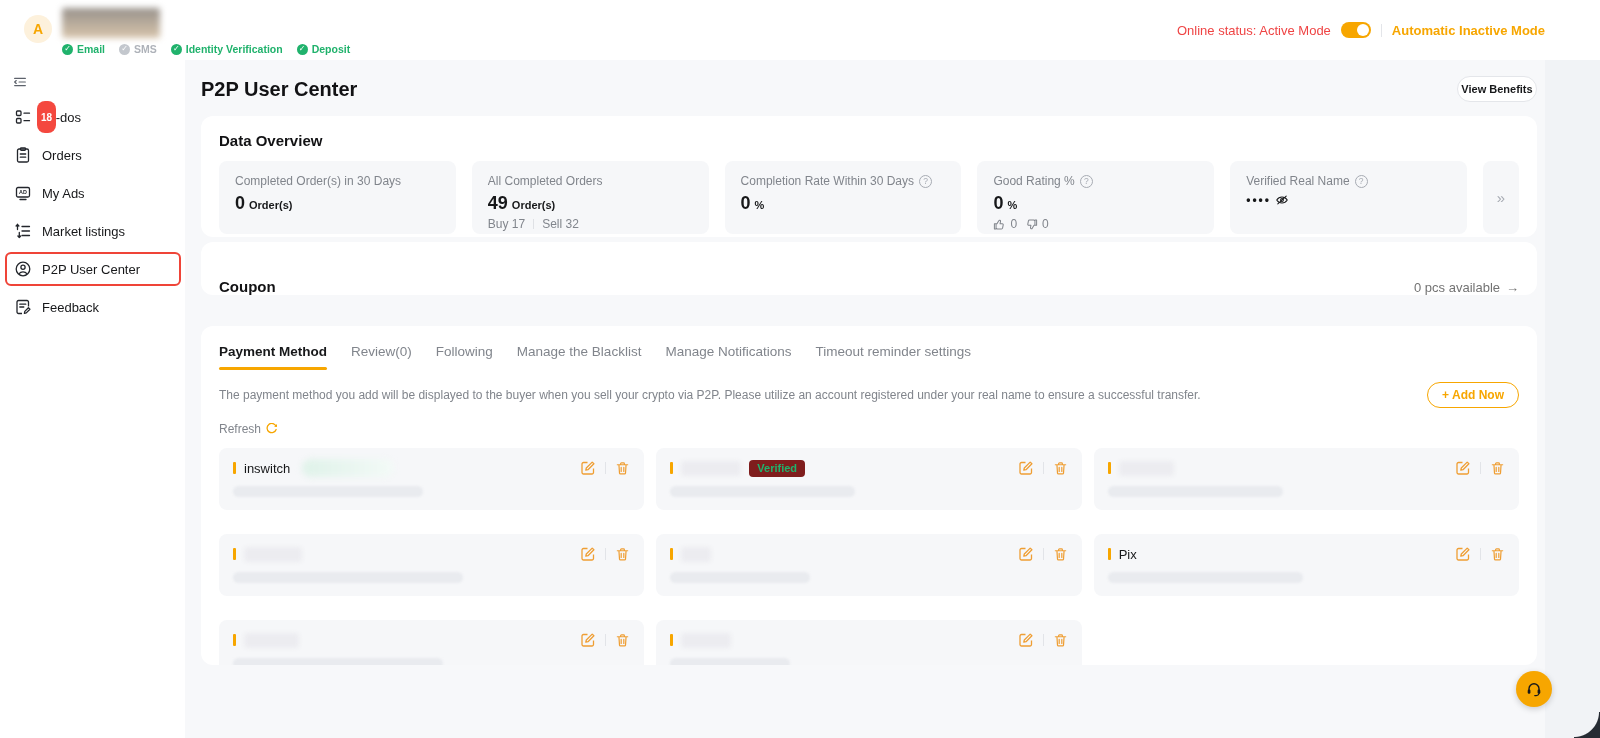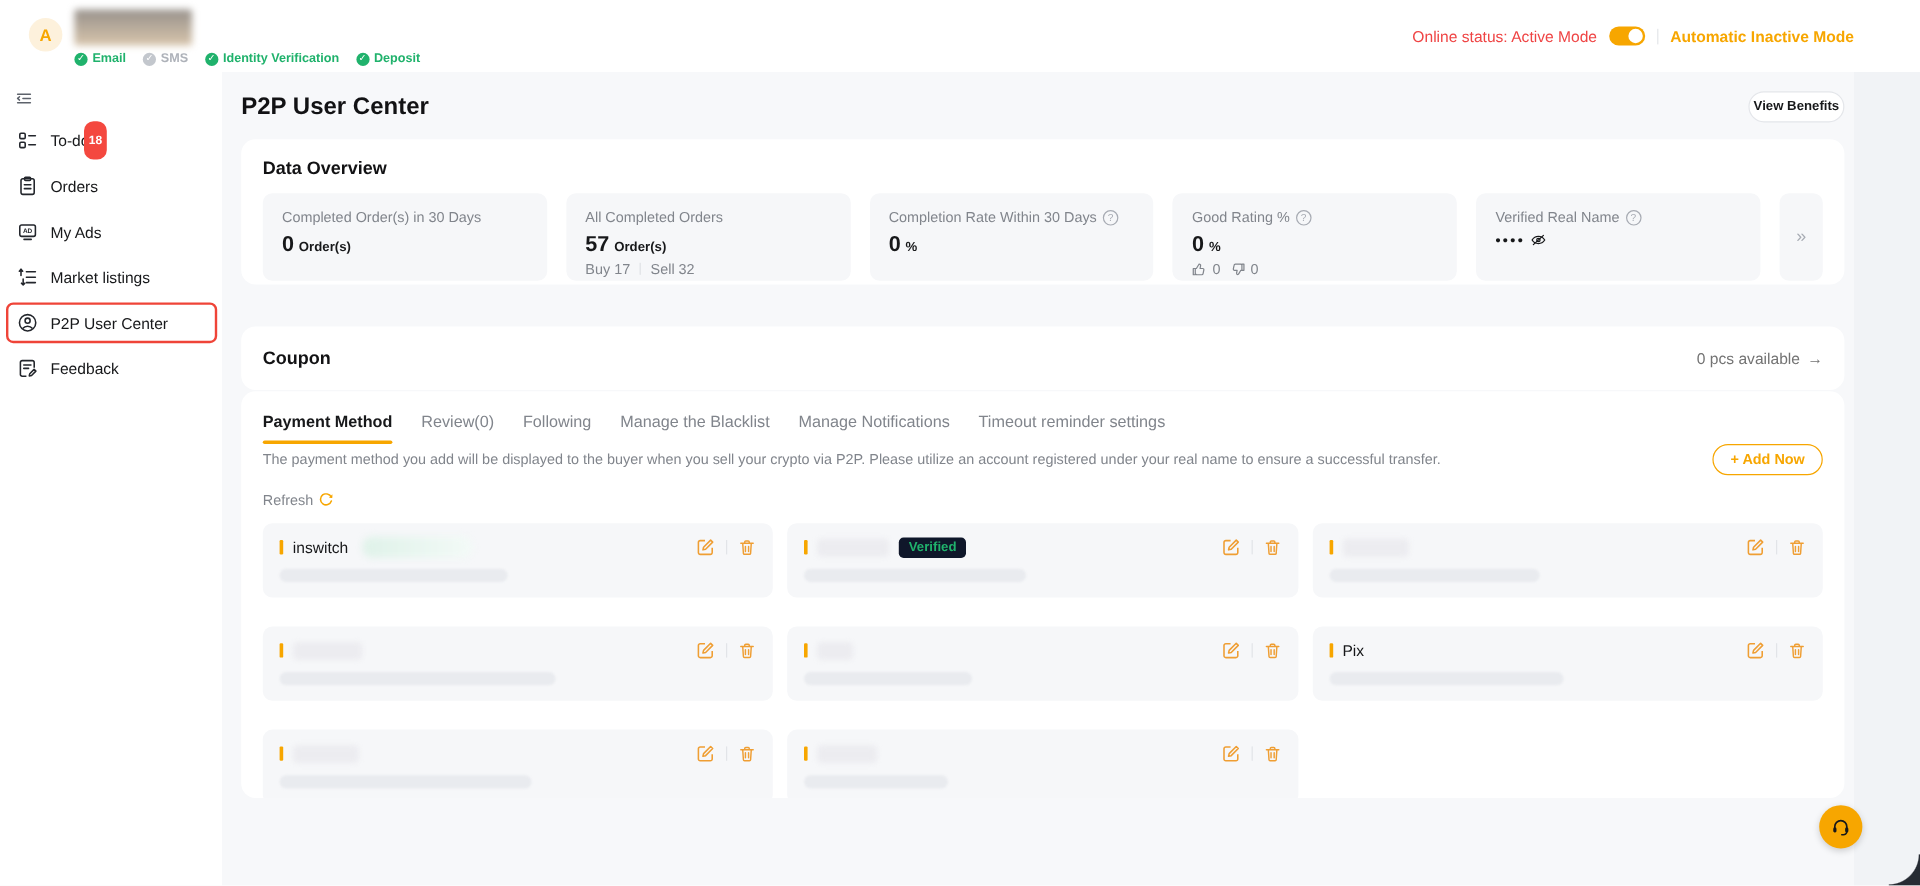--- a/index.html
+++ b/index.html
@@ -32,21 +32,21 @@
 
   
   .sidebar { position:absolute; left:0; top:60px; width:185px; bottom:0; background:#fff; z-index:5; }
   .collapse { position:absolute; left:12px; top:14px; color:#5d626b; cursor:pointer; }
   .menu { position:absolute; top:38px; left:0; right:0; }
   .mi { height:38px; display:flex; align-items:center; gap:10px; padding-left:14px;
     font-size:13px; color:#17181a; position:relative; cursor:pointer; }
   .mi svg { color:#23262c; flex:none; }
   .mi.active::before { content:""; position:absolute; left:5px; right:4px; top:2px; bottom:2px;
     border:2px solid #ef4438; border-radius:6px; pointer-events:none; }
-  .todo-badge { position:absolute; left:70px; top:3px; min-width:18px; height:32px; padding:0 4px;
+  .todo-badge { position:absolute; left:37px; top:3px; min-width:18px; height:32px; padding:0 4px;
     background:#f4483f; color:#fff; font-size:10px; font-weight:700; border-radius:8px;
     display:flex; align-items:center; justify-content:center; z-index:1; }
 
   
   .main { position:absolute; left:185px; top:60px; right:0; bottom:0; background:#f7f8fa; }
   .right-strip { position:absolute; right:0; top:0; width:55px; bottom:0; background:#f1f3f6; }
   .page-title { position:absolute; left:16px; top:18px; font-size:20px; font-weight:700; color:#121214; }
   .view-benefits { position:absolute; top:16px; left:1272px; width:80px; height:26px;
     border:1px solid #e4e6ea; border-radius:14px; background:#fff; font-size:11px; font-weight:700;
     color:#17181a; display:flex; align-items:center; justify-content:center; cursor:pointer; }
@@ -64,46 +64,46 @@
   .tile-sub { margin-top:3px; font-size:12px; color:#81858c; display:flex; gap:8px; align-items:center; }
   .sub-divider { width:1px; height:10px; background:#dfe1e5; }
   .help { width:13px; height:13px; border:1px solid #a7abb3; border-radius:50%; color:#a7abb3;
     font-size:8.5px; display:inline-flex; align-items:center; justify-content:center; cursor:pointer; flex:none; }
   .tile-arrow { flex:0 0 36px; background:#f6f7f9; border-radius:8px; display:flex; align-items:center;
     justify-content:center; color:#a7abb3; font-size:15px; cursor:pointer; }
   .dots { font-size:12px; font-weight:700; letter-spacing:2px; }
   .thumb-count { font-size:12px; color:#81858c; }
   .thumbs { display:flex; align-items:center; gap:4px; }
 
-  .card-coupon { top:212px; height:53px; display:flex; align-items:center; justify-content:space-between; padding:0 18px; }
+  .card-coupon { top:182px; height:53px; display:flex; align-items:flex-end; justify-content:space-between; padding:0 18px; }
   .coupon-right { display:flex; align-items:center; gap:6px; font-size:13px; color:#737373; cursor:pointer; }
 
   .card-main { top:266px; height:339px; padding:18px; overflow:hidden; }
   .tabs { display:flex; gap:24px; align-items:flex-start; }
   .tab { font-size:13.5px; color:#81858c; font-weight:500; padding-bottom:11px; position:relative;
     white-space:nowrap; cursor:pointer; }
   .tab.active { color:#17181a; font-weight:700; }
   .tab.active::after { content:""; position:absolute; left:0; right:0; bottom:0; height:3px;
     background:#f7a600; border-radius:2px; }
-  .pm-desc-row { display:flex; align-items:center; justify-content:space-between;gap:30px; }
+  .pm-desc-row { margin-top:12px; display:flex; align-items:center; justify-content:space-between;gap:30px; }
   .pm-desc { font-size:12px; color:#81858c; }
   .add-now { border:1px solid #f7a600; color:#f7a600; border-radius:15px; padding:5px 14px;
     font-size:12px; font-weight:700; background:#fff; cursor:pointer; white-space:nowrap; }
   .refresh-row { margin-top:14px; display:flex; align-items:center; gap:4px; font-size:12px; color:#81858c; }
   .refresh-row svg { cursor:pointer; }
   .pm-grid { margin-top:12px; display:grid; grid-template-columns:repeat(3,1fr); gap:24px 12px; }
   .pm-card { height:62px; background:#f6f7f9; border-radius:8px; padding:11px 14px; }
   .pm-top { display:flex; align-items:center; gap:8px; height:18px; }
   .pm-bar { width:3px; height:12px; background:#f7a600; border-radius:1px; flex:none; }
   .pm-name { font-size:13px; color:#17181a; font-weight:500; }
   .nblur { height:15px; border-radius:4px; background:#ececf0; filter:blur(2px); }
   .gblur { width:92px; height:18px; border-radius:9px;
     background:linear-gradient(90deg,#dff2e9,#f3faf7); filter:blur(3px); margin-left:4px; }
   .pm-badge { font-size:11px; font-weight:600; padding:2.5px 8px; border-radius:4px; white-space:nowrap; }
-  .pm-badge.verified { background:#0f172a; color:#20b26c; }
+  .pm-badge.verified { background:#7f1d1d; color:#20b26c; }
   .pm-badge.verifying { background:#fcf0d8; color:#f7a600; }
   .pm-actions { margin-left:auto; display:flex; align-items:center; gap:9px; color:#ef9e33; }
   .pm-actions svg { cursor:pointer; }
   .pm-div { width:1px; height:12px; background:#e2e4e8; }
   .pm-line { margin-top:9px; height:11px; border-radius:6px; background:#e9ebef; filter:blur(1px); }
 
   .support { position:absolute; left:1516px; top:671px; width:36px; height:36px; border-radius:50%;
     background:#f7a600; display:flex; align-items:center; justify-content:center; z-index:10;
     box-shadow:0 2px 6px rgba(0,0,0,.18); cursor:pointer; }
   .corner { position:absolute; right:0; bottom:0; width:26px; height:26px; z-index:11;
@@ -217,21 +217,21 @@
         <div class="tile-value">
           <span class="big">0</span>
           <span class="unit">Order(s)</span>
         </div>
       </div>
       <div class="tile">
         <div class="tile-label">
             <span>All Completed Orders</span>
           </div>
         <div class="tile-value">
-          <span class="big">57</span>
+          <span class="big">49</span>
           <span class="unit">Order(s)</span>
         </div>
         <div class="tile-sub">
           <span>Buy 17</span>
           <span class="sub-divider"></span>
           <span>Sell 32</span>
         </div>
       </div>
       <div class="tile">
         <div class="tile-label">

